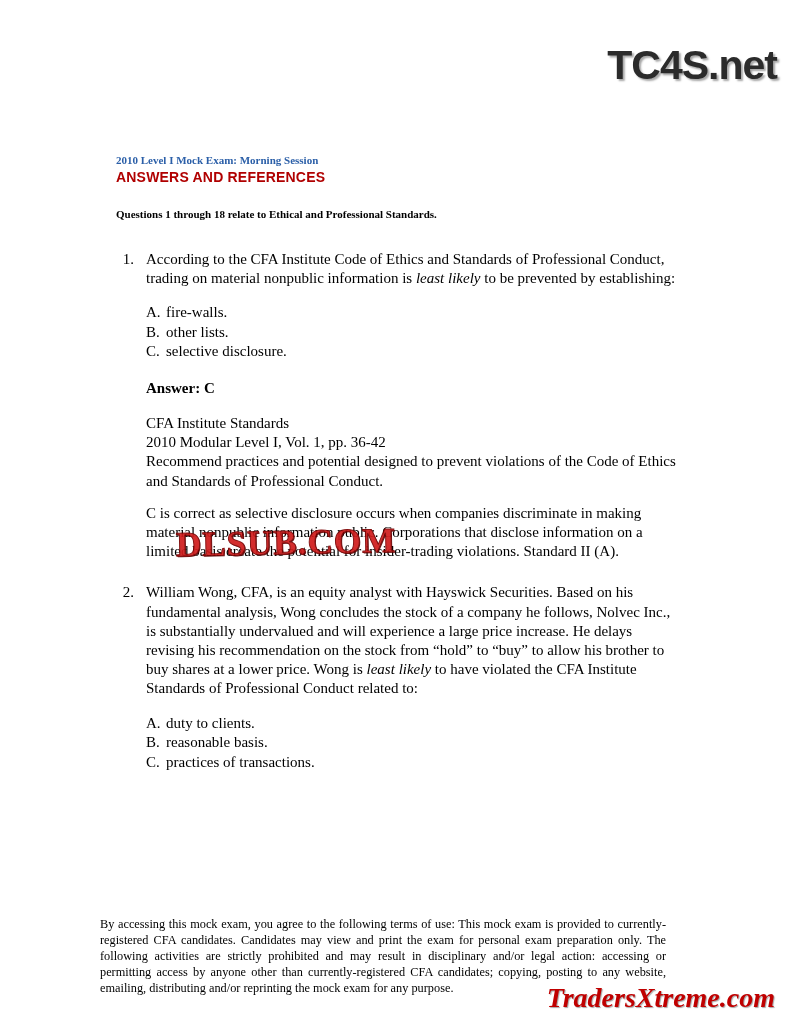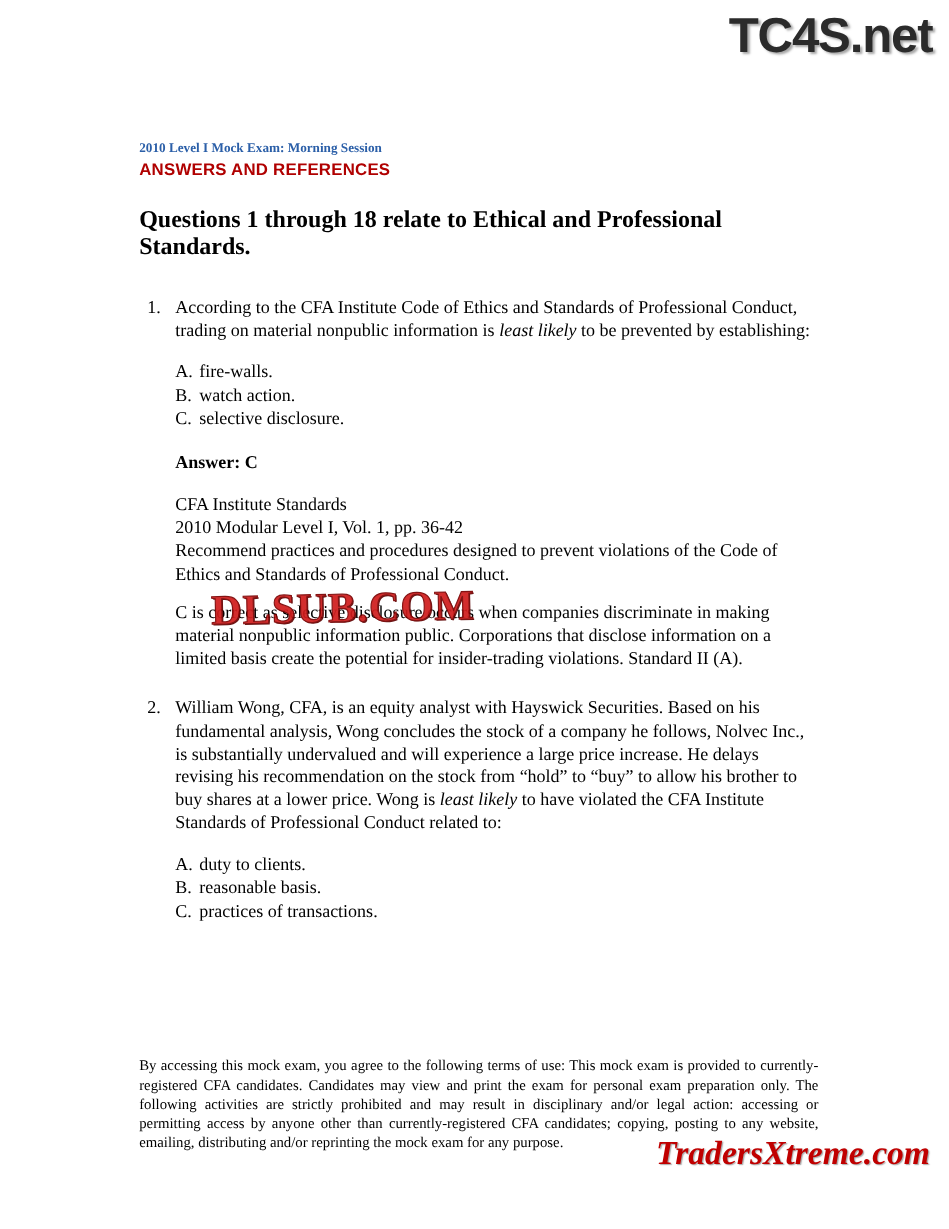--- a/index.html
+++ b/index.html
@@ -13,20 +13,21 @@
     font-family: "Liberation Serif", serif;
     color: #000000;
     position: relative;
     overflow: hidden;
   }
   .page {
     position: relative;
     width: 791px;
     height: 988px;
     box-sizing: border-box;
+    margin-top: 36px;
   }
 
   
   .wm-top {
     position: absolute;
     top: 6px;
     right: 14px;
     font-family: "Liberation Sans", sans-serif;
     font-weight: bold;
     font-size: 41px;
@@ -79,21 +80,21 @@
   .doc-subtitle {
     font-family: Liberation Sans, sans-serif;
     font-weight: bold;
     font-size: 14px;
     color: #b00000;
     letter-spacing: 0.2px;
     margin: 0 0 23px 0;
   }
   .section-head {
     font-weight: bold;
-    font-size: 20px;
+    font-size: 11px;
     margin: 0 0 30px 0;
   }
   .q-block {
     display: flex;
     margin-bottom: 0;
   }
   .q-num {
     width: 30px;
     flex: 0 0 30px;
     text-align: right;
@@ -135,21 +136,21 @@
   .refs div { white-space: pre-wrap; }
   .explain {
     margin: 13px 0 0 0;
     font-size: 15px;
     line-height: 1.28;
   }
   .q-spacer { height: 22px; }
 
   .disclaimer {
     position: absolute;
-    left: 116px;
+    left: 100px;
     top: 881px;
     width: 566px;
     font-size: 12.3px;
     line-height: 1.3;
     text-align: justify;
   }
   em { font-style: italic; }
 </style>
 </head>
 <body>
@@ -168,34 +169,34 @@
       <div class="q-body">
         <p class="q-stem"><span>According to the CFA Institute Code of Ethics and Standards of Professional Conduct, trading on material nonpublic information is </span><em>least likely</em><span> to be prevented by establishing:</span></p>
 
         <ul class="choices">
           <li>
               <span class="choice-letter">A.</span>
               <span>fire-walls.</span>
             </li>
           <li>
               <span class="choice-letter">B.</span>
-              <span>watch action.</span>
+              <span>other lists.</span>
             </li>
           <li>
               <span class="choice-letter">C.</span>
               <span>selective disclosure.</span>
             </li>
         </ul>
 
         <p class="answer">Answer: C</p>
 
         <div class="refs">
           <div>CFA Institute Standards</div>
           <div>2010 Modular Level I, Vol. 1, pp. 36-42</div>
-          <div>Recommend practices and procedures designed to prevent violations of the Code of Ethics and Standards of Professional Conduct.</div>
+          <div>Recommend practices and potential designed to prevent violations of the Code of Ethics and Standards of Professional Conduct.</div>
         </div>
 
         <p class="explain">C is correct as selective disclosure occurs when companies discriminate in making material nonpublic information public.  Corporations that disclose information on a limited basis create the potential for insider-trading violations.  Standard II (A).</p>
       </div>
     </div>
 
     <div class="q-spacer"></div>
 
     <div class="q-block">
       <div class="q-num">2.</div>

